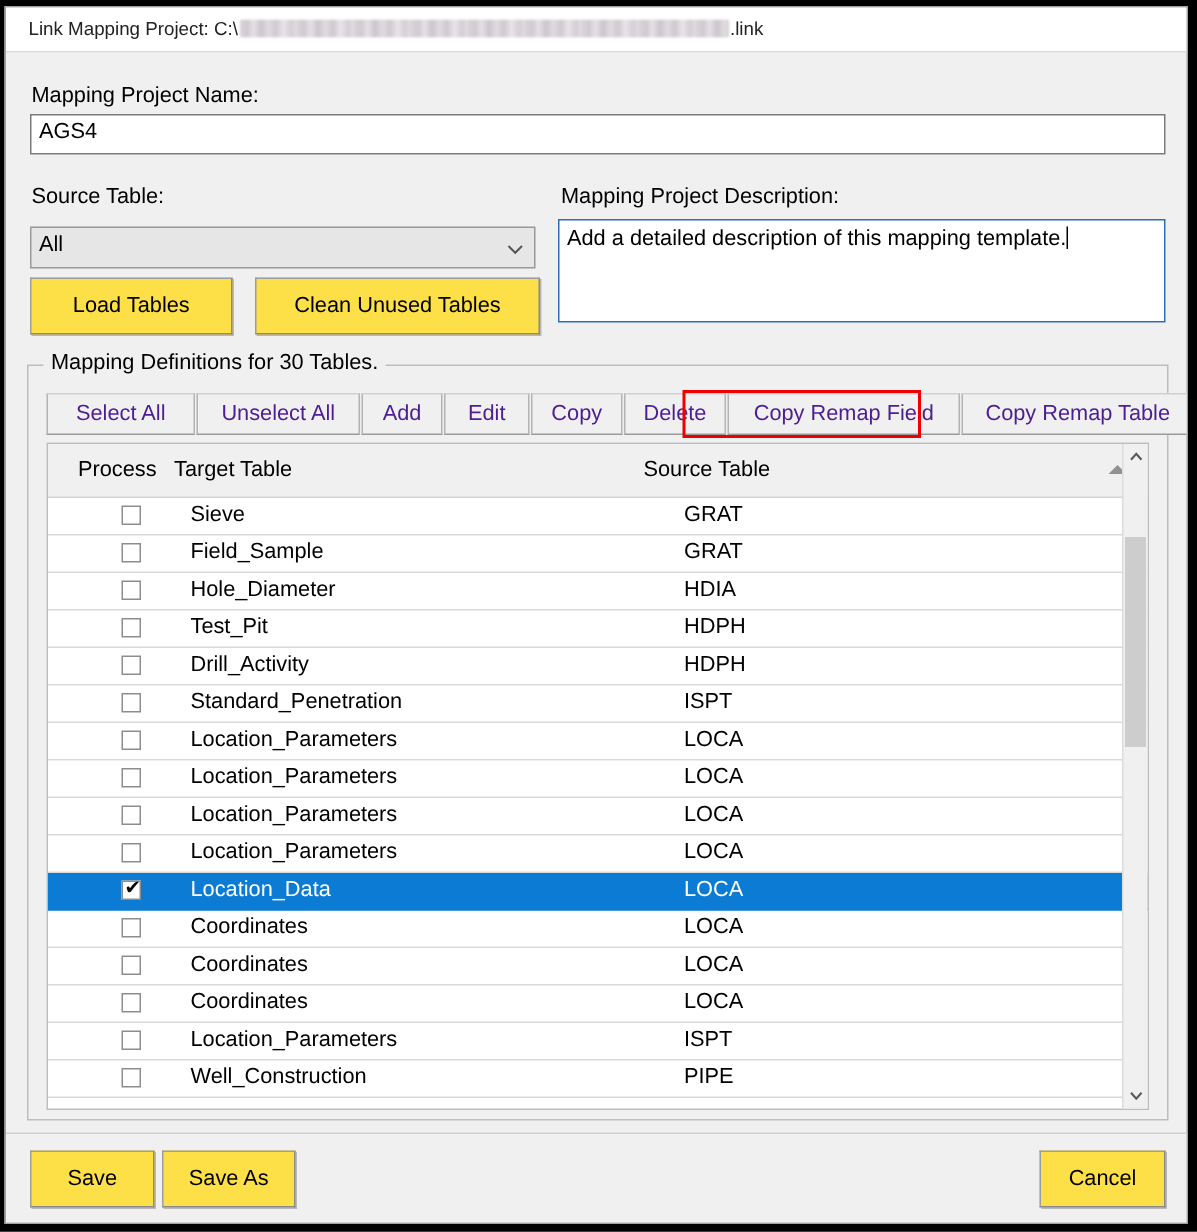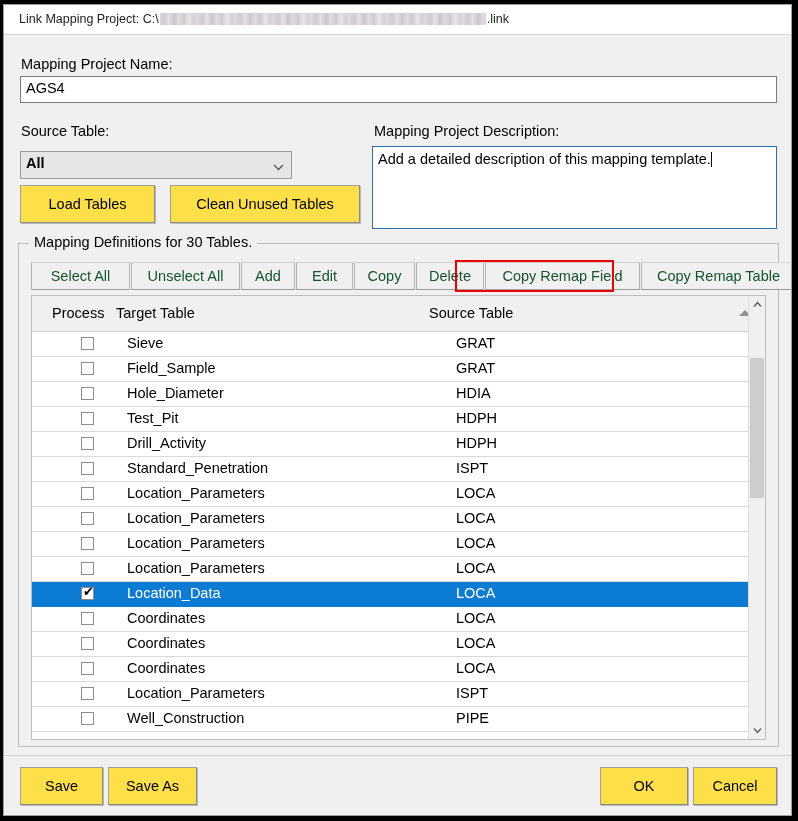--- a/index.html
+++ b/index.html
@@ -152,21 +152,21 @@
 
   
   .tbtn {
     position: absolute;
     background: #f0f0f0;
     border: 1px solid #b4b4b4;
     border-top-color: #d0d0d0;
     border-bottom-color: #9a9a9a;
     box-sizing: border-box;
     font-size: 14.5px;
-    color: #14532d;
+    color: #4c1d95;
     display: flex;
     align-items: center;
     justify-content: center;
     white-space: nowrap;
     cursor: default;
     user-select: none;
   }
 
   #annot-rect {
     position: absolute;
@@ -313,36 +313,36 @@
       <span>Link Mapping Project: C:\</span><span id="title-redacted"></span><span>.link</span>
     </div>
   </div>
 
   <div class="lbl" style="left:17px; top:51px;">Mapping Project Name:</div>
 
   <div class="textbox" style="left:16px; top:71px; width:757px; height:27px;" placeholder="">AGS4</div>
 
   <div class="lbl" style="left:17px; top:118px;">Source Table:</div>
 
-  <div id="combo" style="left:16px; top:146px; width:272px; height:28px;font-weight:bold;">
+  <div id="combo" style="left:16px; top:146px; width:337px; height:28px;">
     <span>All</span>
     <span class="arrow">
       <svg width="11" height="9" viewBox="0 0 11 9" aria-hidden="true">
         <polyline points="1,2 5.5,6.5 10,2" fill="none" stroke="#555" stroke-width="1.3"></polyline>
       </svg>
     </span>
   </div>
 
   <div class="btn" style="left:16px; top:180px; width:135px; height:38px;">Load Tables</div>
 
   <div class="btn" style="left:166px; top:180px; width:190px; height:38px;">Clean Unused Tables</div>
 
   <div class="lbl" style="left:370px; top:118px;">Mapping Project Description:</div>
 
-  <div class="textbox" id="desc-box" style="left:368px; top:141px; width:405px; height:83px;">
+  <div class="textbox" id="desc-box" style="left:368px; top:141px; width:405px; height:69px;">
     <span>Add a detailed description of this mapping template.</span><span class="caret"></span>
   </div>
 
   <div id="groupbox" style="left:14px; top:238px; width:761px; height:504px;"></div>
   <div id="group-legend" style="left:25px; top:229px;text-align:right;">Mapping Definitions for 30 Tables.</div>
 
   <div id="toolbar"></div>
     <div class="tbtn" style="left: 637px; top: 257px; width: 155px; height: 28px;">Copy Remap Table</div>
     <div class="tbtn" style="left: 481px; top: 257px; width: 155px; height: 28px;">Copy Remap Field</div>
     <div class="tbtn" style="left: 412px; top: 257px; width: 68px; height: 28px;">Delete</div>
@@ -459,17 +459,16 @@
         <polyline points="1,1.5 4.5,5.5 8,1.5" fill="none" stroke="#5a5a5a" stroke-width="1.4"></polyline>
       </svg>
     </div>
   </div>
 
   <div id="annot-rect" style="left:451px; top:255px; width:159px; height:32px;"></div>
 
   <div id="bottombar">
     <div class="btn" style="left:16px; top:11px; width:83px; height:38px;">Save</div>
     <div class="btn" style="left:104px; top:11px; width:89px; height:38px;">Save As</div>
-    <div class="btn" style="left:596px; top:11px; width:88px; height:38px;">OK</div>
     <div class="btn" style="left:689px; top:11px; width:84px; height:38px;text-align:right;">Cancel</div>
   </div>
 
 </div>
 
 </body></html>

